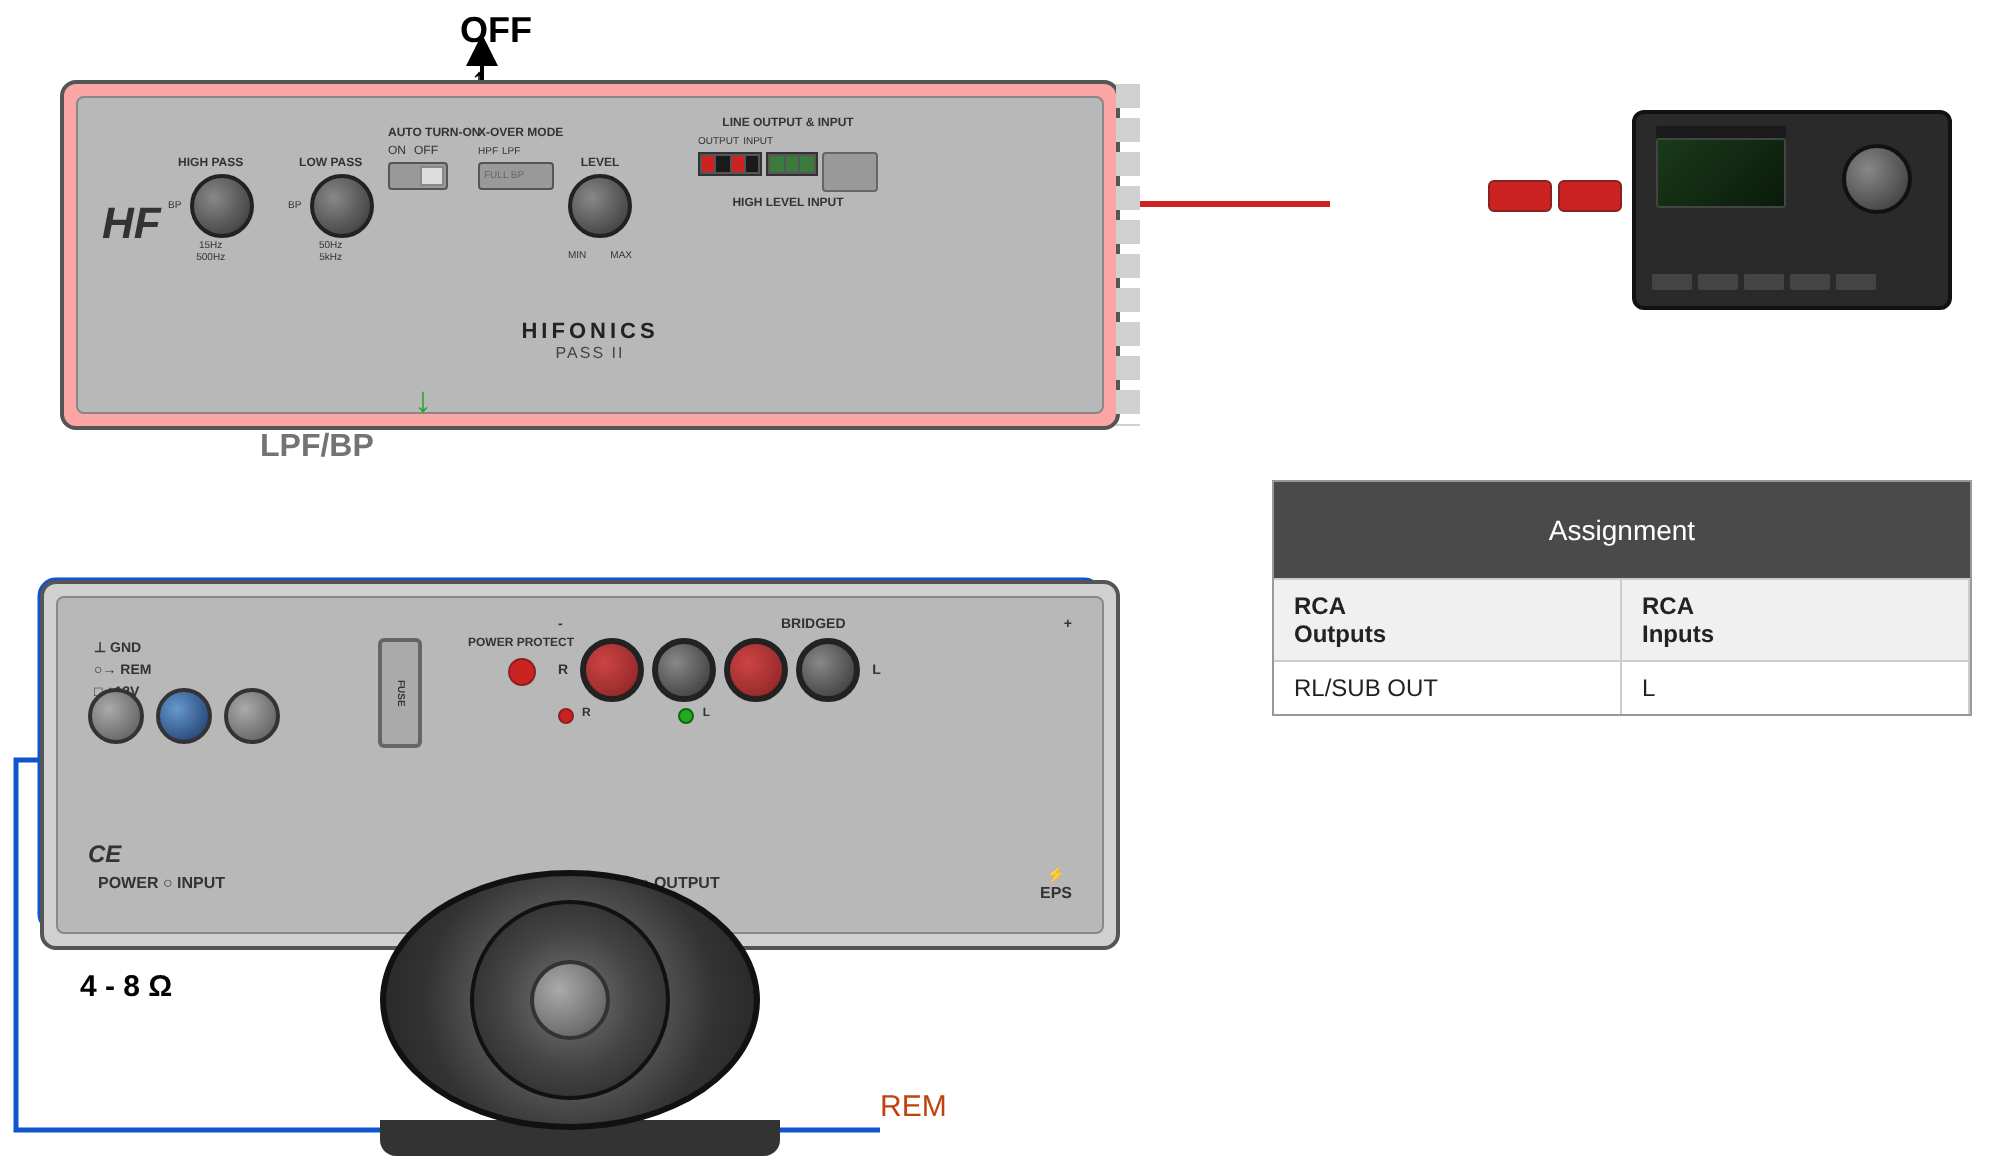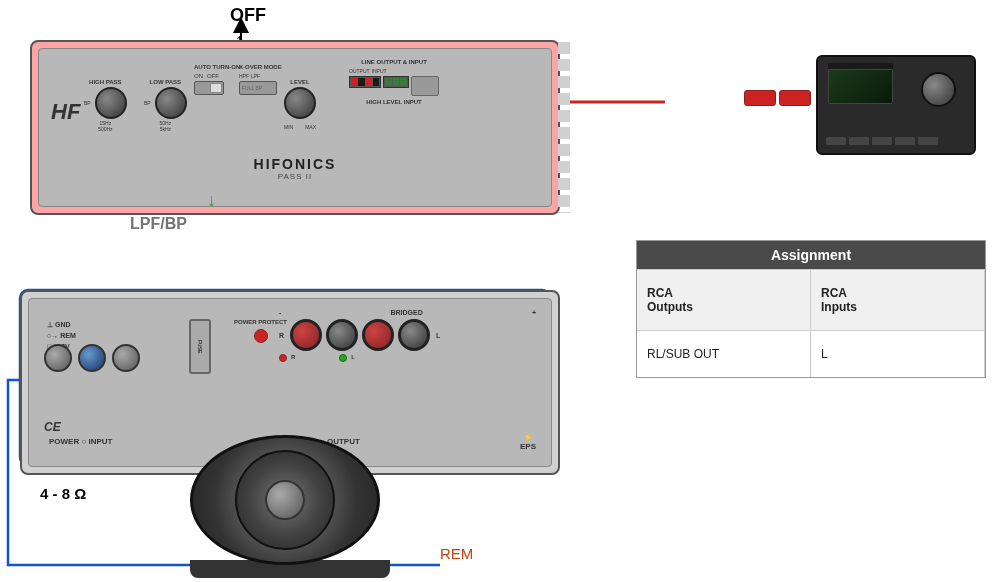--- a/index.html
+++ b/index.html
@@ -90,21 +90,21 @@
     
     .hifonics-brand {
       position: absolute;
       bottom: 25px;
       left: 50%;
       transform: translateX(-50%);
       text-align: center;
     }
 
     .hifonics-text {
-      font-size: 14px;
+      font-size: 11px;
       font-weight: 900;
       letter-spacing: 2px;
       color: #222;
     }
 
     .pluto-text {
       font-size: 8px;
       color: #444;
       letter-spacing: 1px;
     }
@@ -250,23 +250,23 @@
       top: 240px;
       right: 15px;
       width: 350px;
       border: 1px solid #999;
     }
 
     .table-header {
       background: #4a4a4a;
       color: white;
       text-align: center;
-      padding: 6px;
+      padding: 16px;
       font-size: 14px;
-      font-weight: bold;
+      font-weight: normal;
     }
 
     .table-subheader {
       display: flex;
     }
 
     .table-subheader .col {
       flex: 1;
       background: #888;
       color: white;
@@ -280,21 +280,21 @@
       display: flex;
       border-top: 1px solid #ccc;
     }
 
     .table-row-data:nth-child(even) {
       background: #f0f0f0;
     }
 
     .table-row-data .col {
       flex: 1;
-      padding: 16px 10px;
+      padding: 6px 10px;
       font-size: 12px;
       color: #222;
       border-right: 1px solid #ccc;
     }
 
     .col-bold {
       font-weight: bold;
       font-size: 13px;
     }
 

